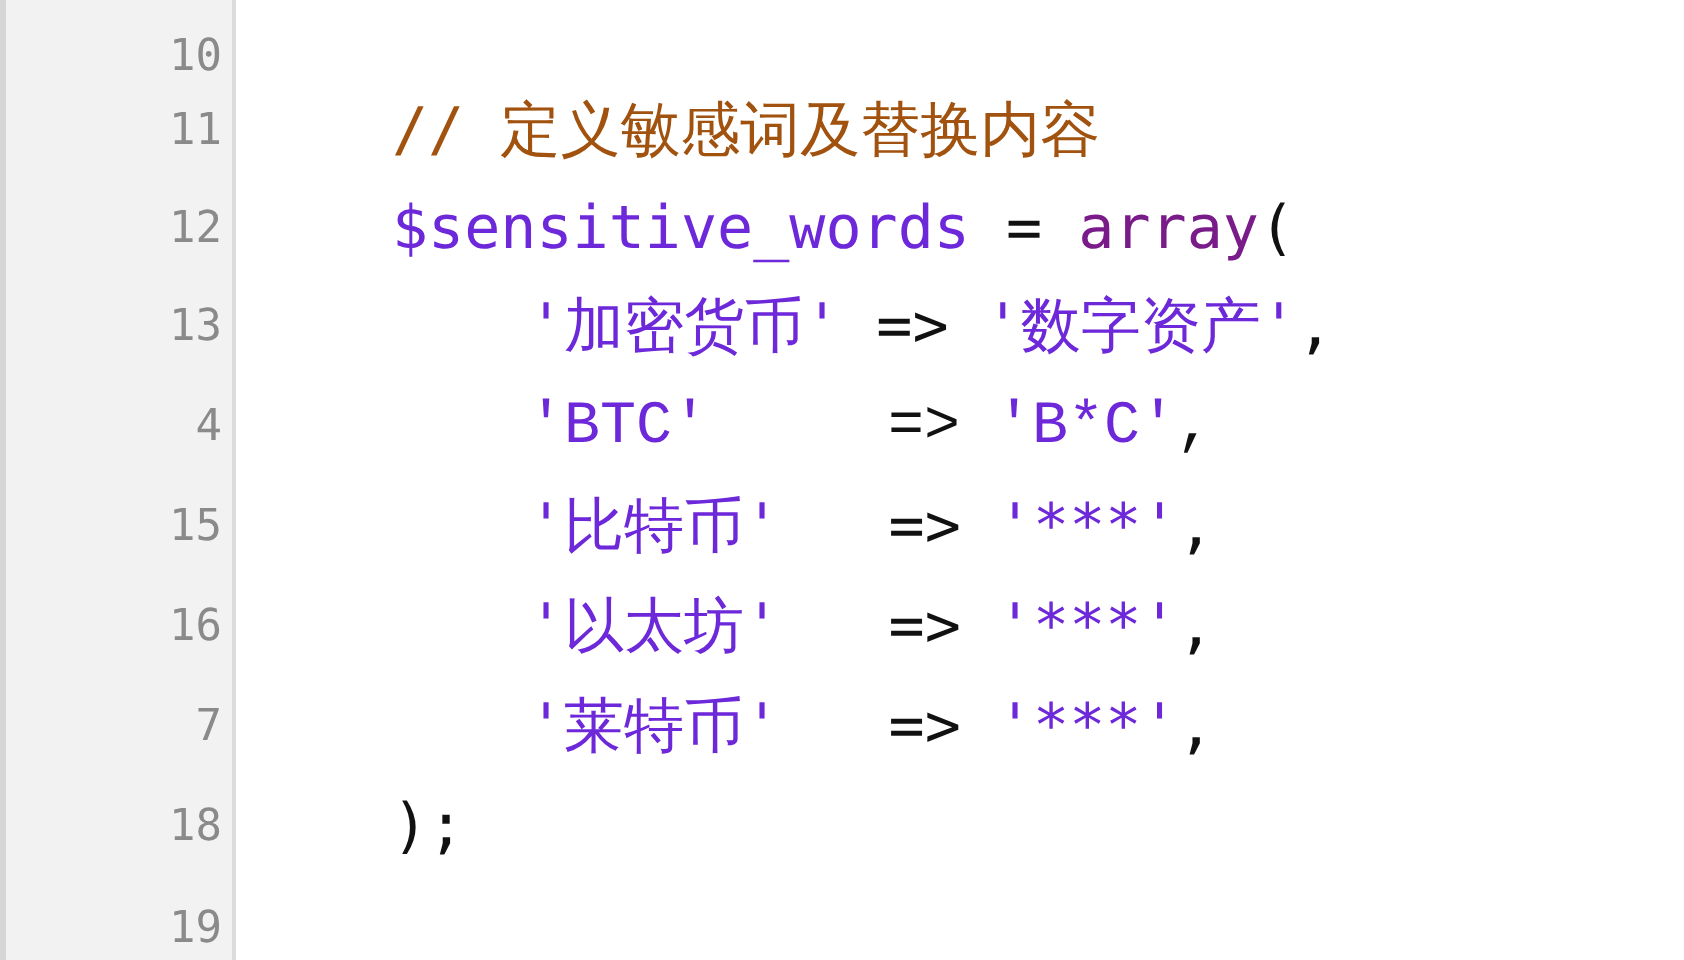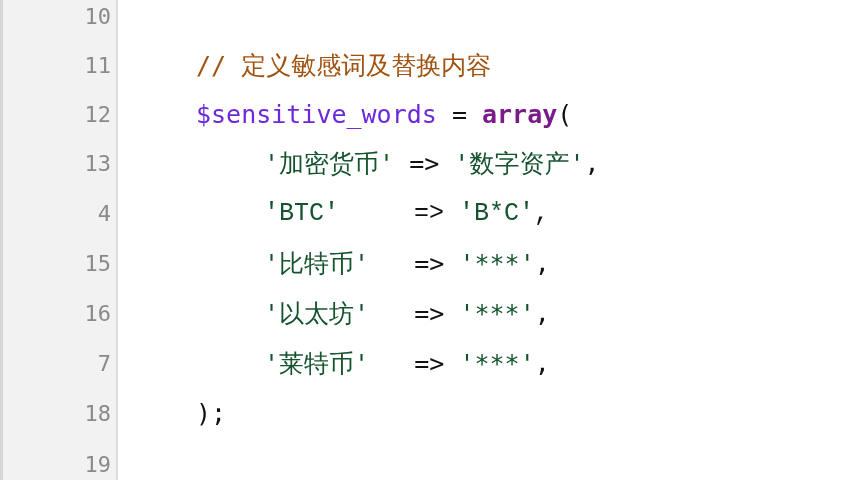--- a/index.html
+++ b/index.html
@@ -4,35 +4,35 @@
 <style>
   html, body { margin:0; padding:0; }
   body { width:842px; height:480px; overflow:hidden; background:#ffffff; position:relative;
          font-family:"DejaVu Sans Mono","Liberation Mono",monospace; }
   .gutter { position:absolute; left:0; top:0; width:118px; height:480px; background:#f2f2f2;
             border-left:3px solid #d6d6d6; border-right:2px solid #dcdcdc; box-sizing:border-box; }
   .editor { position:absolute; left:0; top:0; width:842px; height:480px; }
   .line { position:absolute; left:0; height:50px; width:842px; }
   .ln { position:absolute; left:0; width:111px; text-align:right; font-size:22px; color:#8a8a8a;
         line-height:34px; }
-  .code { position:absolute; left:196px; font-size:25px; line-height:34px; white-space:pre; color:#1a1a1a; }
+  .code { position:absolute; left:196px; font-size:30px; line-height:34px; white-space:pre; color:#1a1a1a; }
   .cmt { color:#a0520e; }
   .var { color:#6d28d9; }
-  .kw  { color:#7a1b8a;font-weight:bold; }
-  .str { color:#14532d; }
+  .kw  { color:#7a1b8a; }
+  .str { color:#6d28d9; }
   .op  { color:#111111; }
 </style>
 </head>
 <body>
 
 <div class="gutter"></div>
 
 <div class="editor">
 
-  <div class="line" style="top:0px;text-decoration:underline;">
+  <div class="line" style="top:12px;text-decoration:underline;">
     <span class="ln">10</span>
   </div>
 
   <div class="line" style="top:49px;">
     <span class="ln">11</span>
     <span class="code"><span class="cmt">// 定义敏感词及替换内容</span></span>
   </div>
 
   <div class="line" style="top:98px;">
     <span class="ln">12</span>

